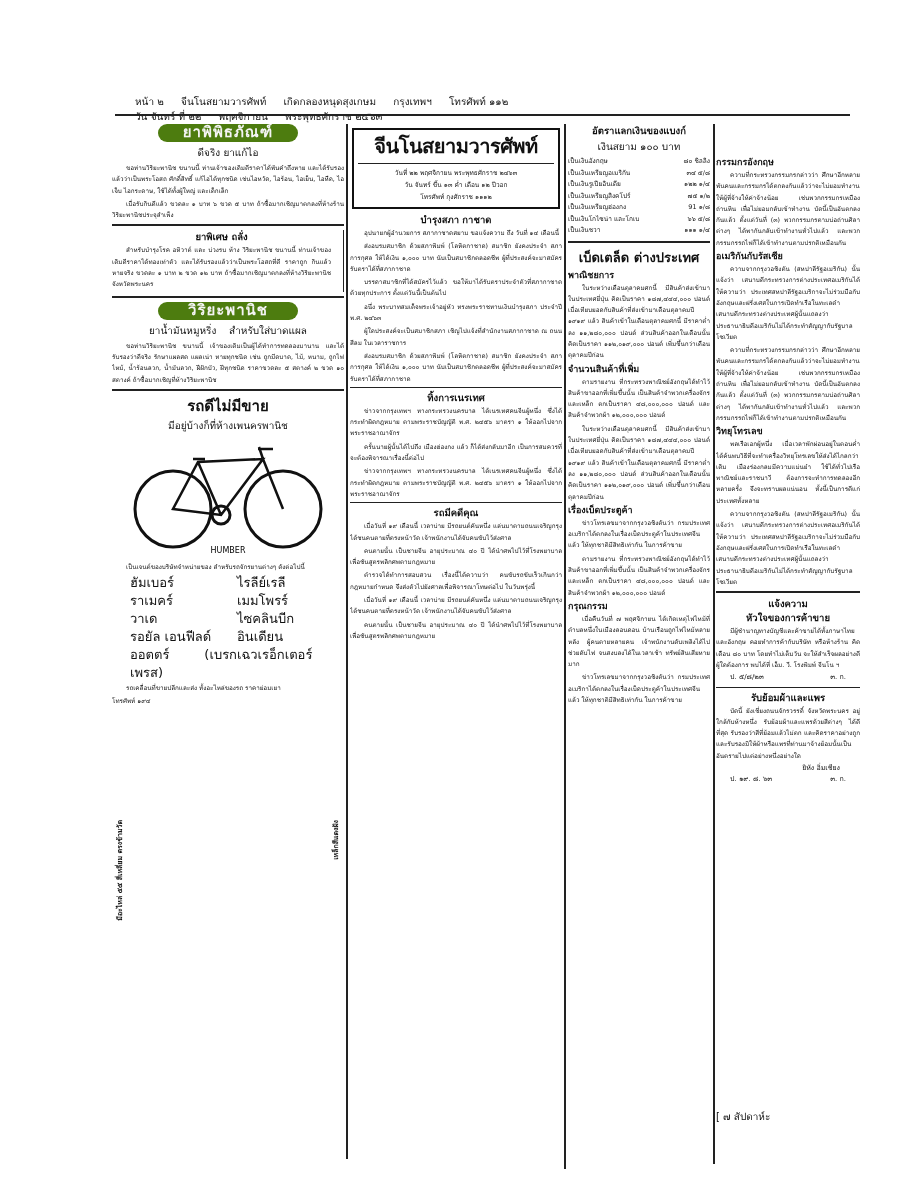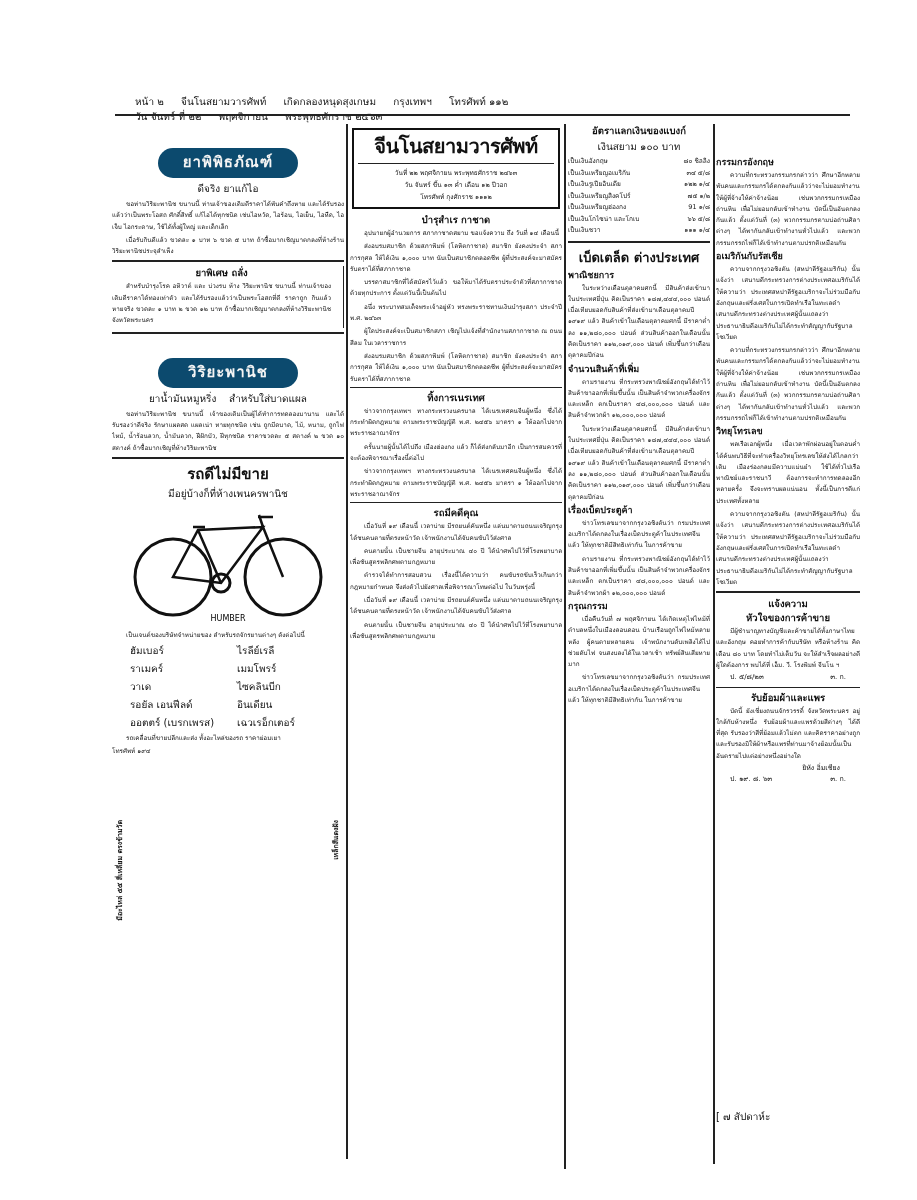--- a/index.html
+++ b/index.html
@@ -13,39 +13,39 @@
   .col{position:absolute;top:124px;overflow:hidden;font-size:6.3px;line-height:11.3px;
        text-align:justify;}
   .c1{left:112px;width:232px;}
   .c2{left:350px;width:212px;}
   .c3{left:568px;width:142px;}
   .c4{left:716px;width:144px;margin-top:32px;}
   .vline{position:absolute;width:2px;background:#222;}
   .vl1{left:346px;top:124px;height:1035px;}
   .vl2{left:564px;top:124px;height:1045px;}
   .vl3{left:713px;top:124px;height:1040px;}
-  .banner{margin:24px auto 4px;width:140px;height:30px;border-radius:15px;background:#0c4a6e;
+  .banner{margin:0 auto 4px;width:140px;height:18px;border-radius:15px;background:#4d7c0f;
           color:#f4f4f4;font-weight:bold;font-size:15px;display:flex;align-items:center;justify-content:center;
           letter-spacing:1px;}
   .sub{text-align:center;font-size:10px;line-height:14px;margin:2px 0;}
   .hd{font-weight:bold;font-size:9px;line-height:13px;}
   .hd-c{font-weight:bold;font-size:9.5px;line-height:14px;text-align:center;}
   .big{font-weight:bold;font-size:15px;line-height:22px;text-align:center;}
   .mast{border:2px solid #111;padding:2px 4px 4px;margin:4px 2px;}
   .mast-title{font-weight:bold;font-size:20px;line-height:28px;text-align:center;letter-spacing:-.5px;}
   .mast-line{font-size:6.5px;line-height:12px;text-align:center;}
   .hr{height:1px;background:#222;margin:3px 0;}
   .hr2{height:2px;background:#222;margin:4px 0;}
   p{margin:0 0 2px;text-indent:14px;}
   .split{display:flex;gap:12px;}
   .split>div{flex:1;}
   .split .mid{width:1px;flex:0 0 1px;background:#222;}
   .rate{display:flex;justify-content:space-between;font-size:6.5px;line-height:11.5px;}
   .bike{width:210px;height:120px;margin:4px auto;display:block;}
-  .shop{display:grid;grid-template-columns:1fr 1fr;font-size:10px;line-height:18px;padding-left:18px;}
+  .shop{display:grid;grid-template-columns:1fr 1fr;font-size:13px;line-height:18px;padding-left:18px;}
   .sign{text-align:right;font-size:7px;padding-right:20px;}
   .dates{display:flex;justify-content:space-between;font-size:7px;padding:0 14px;}
   .vtext{position:absolute;writing-mode:vertical-rl;transform:rotate(180deg);font-size:7px;font-weight:bold;}
   .foot{position:absolute;left:716px;top:1109px;font-size:10px;}
 </style>
 </head>
 <body>
 
 <div class="page">
 
@@ -119,21 +119,21 @@
   <div class="vtext" style="left:330px;top:820px;">เหล็กสีแดงฝัง</div>
 
   <div class="col c2">
     <div class="mast">
       <div class="mast-title">จีนโนสยามวารศัพท์</div>
       <div class="hr"></div>
       <div class="mast-line">วันที่ ๒๒ พฤศจิกายน พระพุทธศักราช ๒๔๖๓</div>
       <div class="mast-line">วัน จันทร์ ขึ้น ๑๓ ค่ำ เดือน ๑๒ ปีวอก</div>
       <div class="mast-line">โทรศัพท์ กุงศักราช ๑๑๑๒</div>
     </div>
-    <div class="hd-c">บำรุสำเร กาชาด</div>
+    <div class="hd-c">บำรุงสภา กาชาด</div>
     <p>อุปนายกผู้อำนวยการ สภากาชาดสยาม ขอแจ้งความ ถึง วันที่ ๑๔ เดือนนี้ </p>
     <p>ส่งอบรมสมาชิก ด้วยสภาพิมพ์ (โลหิตกาชาด) สมาชิก ยังคงประจำ สภาการกุศล ให้ได้เงิน ๑,๐๐๐ บาท นับเป็นสมาชิกตลอดชีพ ผู้ที่ประสงค์จะมาสมัครรับตราได้ที่สภากาชาด</p>
     <p>บรรดาสมาชิกที่ได้สมัครไว้แล้ว ขอให้มาได้รับตราประจำตัวที่สภากาชาด ด้วยทุกประการ ตั้งแต่วันนี้เป็นต้นไป</p>
     <p>อนึ่ง พระบาทสมเด็จพระเจ้าอยู่หัว ทรงพระราชทานเงินบำรุงสภา ประจำปี พ.ศ. ๒๔๖๓</p>
     <p>ผู้ใดประสงค์จะเป็นสมาชิกสภา เชิญไปแจ้งที่สำนักงานสภากาชาด ณ ถนนสีลม ในเวลาราชการ</p>
     <p>ส่งอบรมสมาชิก ด้วยสภาพิมพ์ (โลหิตกาชาด) สมาชิก ยังคงประจำ สภาการกุศล ให้ได้เงิน ๑,๐๐๐ บาท นับเป็นสมาชิกตลอดชีพ ผู้ที่ประสงค์จะมาสมัครรับตราได้ที่สภากาชาด</p>
     <div class="hr"></div>
     <div class="hd-c">ทิ้งการเนรเทศ</div>
     <p>ข่าวจากกรุงเทพฯ ทางกระทรวงนครบาล ได้เนรเทศคนจีนผู้หนึ่ง ซึ่งได้กระทำผิดกฎหมาย ตามพระราชบัญญัติ พ.ศ. ๒๔๕๖ มาตรา ๑ ให้ออกไปจากพระราชอาณาจักร</p>
     <p>ครั้นนายผู้นั้นได้ไปถึง เมืองฮ่องกง แล้ว ก็ได้ส่งกลับมาอีก เป็นการสมควรที่จะต้องพิจารณาเรื่องนี้ต่อไป</p>

